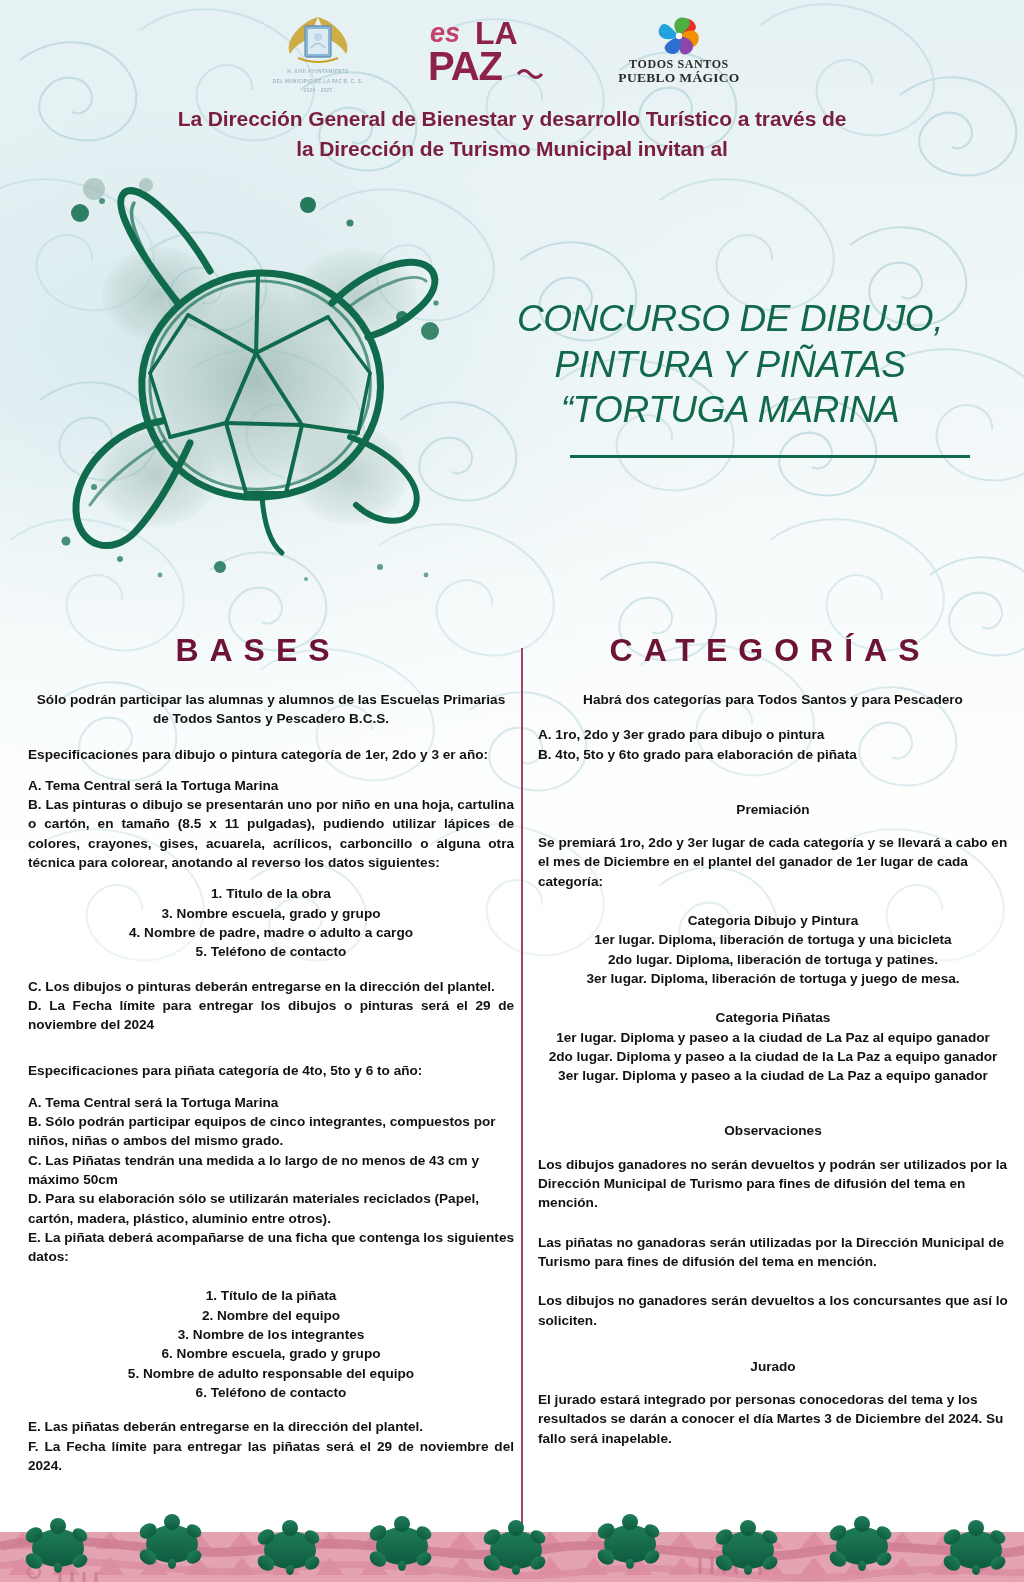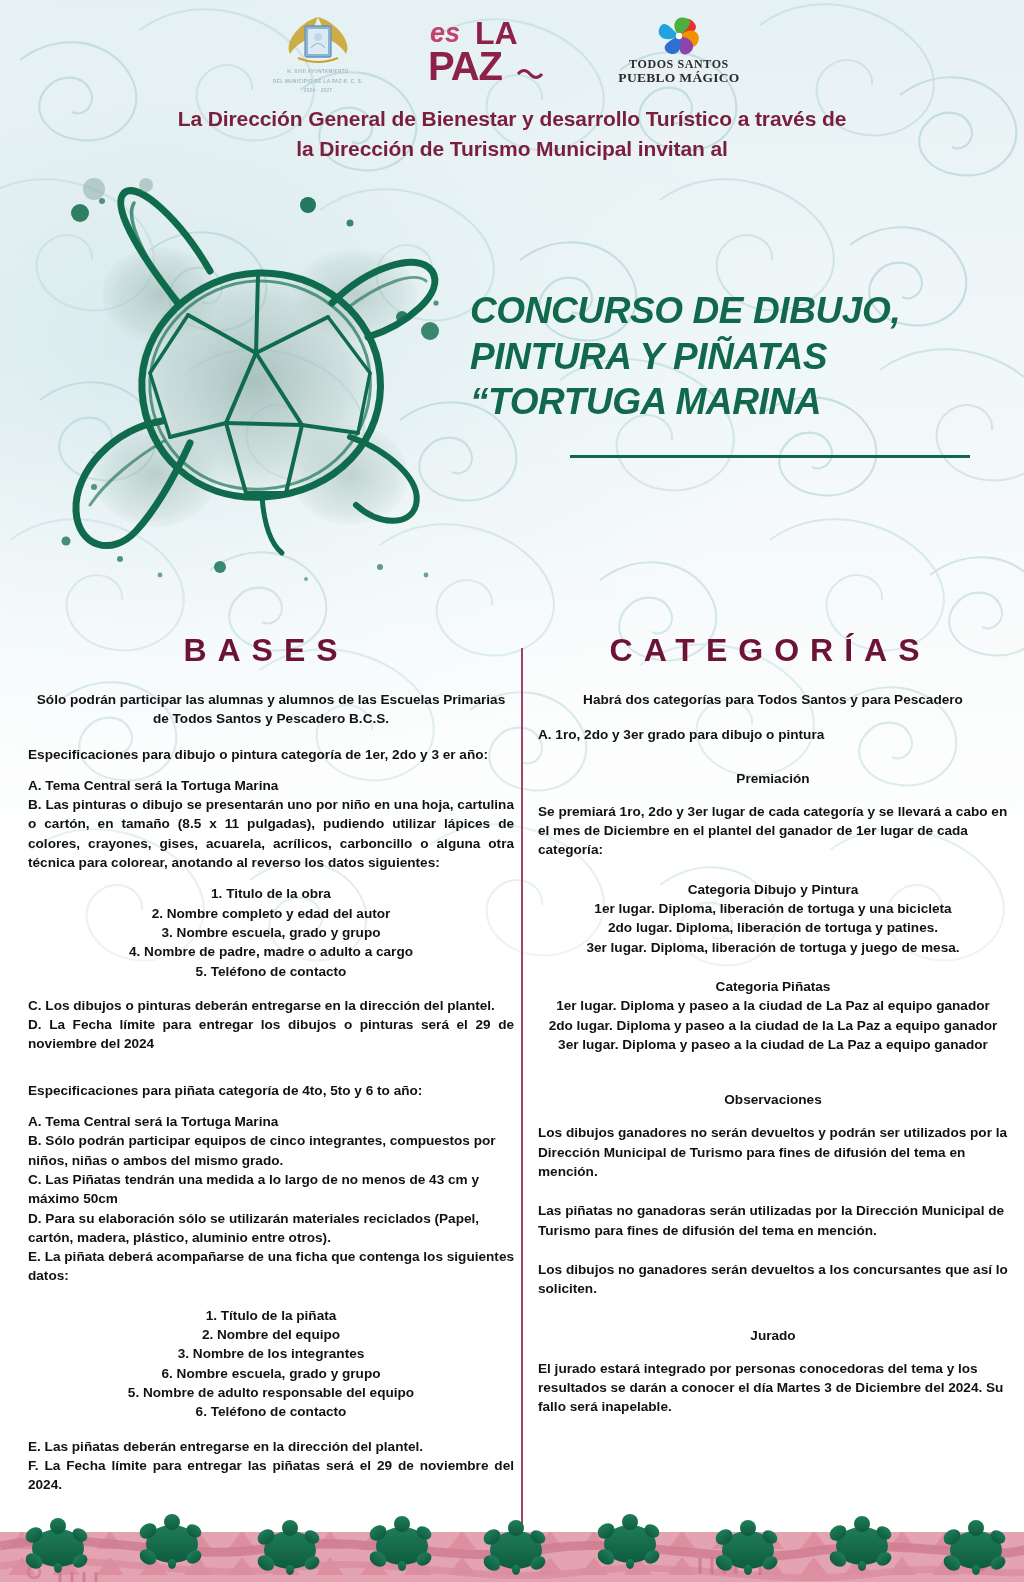--- a/index.html
+++ b/index.html
@@ -33,33 +33,33 @@
          color:#2b2b2b;font-weight:700;line-height:1.05;}
   .ts-t2{font-family:"Liberation Serif",serif;font-size:13.5px;letter-spacing:.3px;
          color:#2b2b2b;font-weight:700;line-height:1.1;}
 
   
   .invite{position:absolute;top:104px;left:0;width:1024px;text-align:center;
           color:#7a1e3c;font-size:21px;font-weight:bold;line-height:1.45;
           letter-spacing:-.1px;}
 
   
-  .hero-title{position:absolute;top:288px;left:470px;width:520px;text-align:left;
-              color:#11684a;font-style:italic;font-weight:bold;font-size:37px;
+  .hero-title{position:absolute;top:296px;left:470px;width:520px;text-align:center;
+              color:#11684a;font-style:italic;font-weight:normal;font-size:37px;
               line-height:1.23;letter-spacing:-.4px;}
   .hero-rule{position:absolute;top:455px;left:570px;width:400px;height:3px;background:#11684a;}
 
   
   .turtle-art{position:absolute;left:50px;top:175px;width:400px;height:410px;}
   .turtle-art svg{display:block;width:100%;height:100%;}
 
   
   .section-head{position:absolute;color:#6d1336;font-weight:bold;
                 font-size:32px;letter-spacing:11px;}
-  #bases-head{top:632px;left:0;width:516px;text-align:center;padding-left:8px;}
+  #bases-head{top:632px;left:0;width:516px;text-align:center;}
   #cats-head{top:632px;left:516px;width:508px;text-align:center;}
 
   .divider{position:absolute;left:521px;top:648px;width:2px;height:882px;background:#a04368;}
 
   .col{position:absolute;font-size:13.6px;line-height:1.42;color:#121212;font-weight:bold;}
   #col-left{left:28px;top:690px;width:486px;}
   #col-right{left:538px;top:690px;width:470px;}
 
   .p{margin:0 0 12px 0;}
   .p.just{text-align:justify;}
@@ -283,21 +283,20 @@
 
     <p class="lead">Sólo podrán participar las alumnas y alumnos de las Escuelas Primarias de Todos Santos y Pescadero B.C.S.</p>
 
     <p class="p">Especificaciones para dibujo o pintura categoría de 1er, 2do y 3 er año:</p>
 
     <p class="p tight">A.   Tema Central será la Tortuga Marina</p>
     <p class="p just">B.  Las pinturas o dibujo se presentarán uno por niño en una hoja, cartulina o cartón, en tamaño (8.5 x 11 pulgadas), pudiendo utilizar lápices de colores, crayones, gises, acuarela, acrílicos, carboncillo o alguna otra técnica para colorear, anotando al reverso los datos siguientes:</p>
 
     <ol class="plain">
       <li>1. Titulo de la obra</li>
-      <li>2. Nombre completo y edad del autor</li>
       <li>3. Nombre escuela, grado y grupo</li>
       <li>4. Nombre de padre, madre o adulto a cargo</li>
       <li>5. Teléfono de contacto</li>
     </ol>
 
     <div class="gap-m"></div>
 
     <p class="p tight">C.   Los dibujos o pinturas deberán entregarse en la dirección del plantel.</p>
     <p class="p just">D.  La Fecha límite para entregar los dibujos o pinturas será el 29 de noviembre del 2024</p>
 
@@ -326,20 +325,21 @@
 
     <p class="p tight">E.   Las piñatas deberán entregarse en la dirección del plantel.</p>
     <p class="p just">F.   La Fecha límite para entregar las piñatas será el 29 de noviembre del 2024.</p>
   </div>
 
   <div class="col" id="col-right">
 
     <p class="lead">Habrá dos categorías para Todos Santos y  para Pescadero</p>
 
     <p class="p tight">A.   1ro, 2do y 3er grado para dibujo o pintura</p>
+    <p class="p">B.   4to, 5to y 6to grado para elaboración de piñata</p>
 
     <div class="gap-l"></div>
 
     <p class="sub-head">Premiación</p>
     <p class="p">Se premiará 1ro, 2do y 3er lugar de cada categoría y se llevará a cabo en el mes de Diciembre  en el plantel del ganador de 1er lugar de cada categoría:</p>
 
     <div class="gap-s"></div>
 
     <p class="p ctr tight">Categoria Dibujo y Pintura</p>
     <p class="p ctr tight">1er lugar. Diploma, liberación de tortuga y una bicicleta</p>

